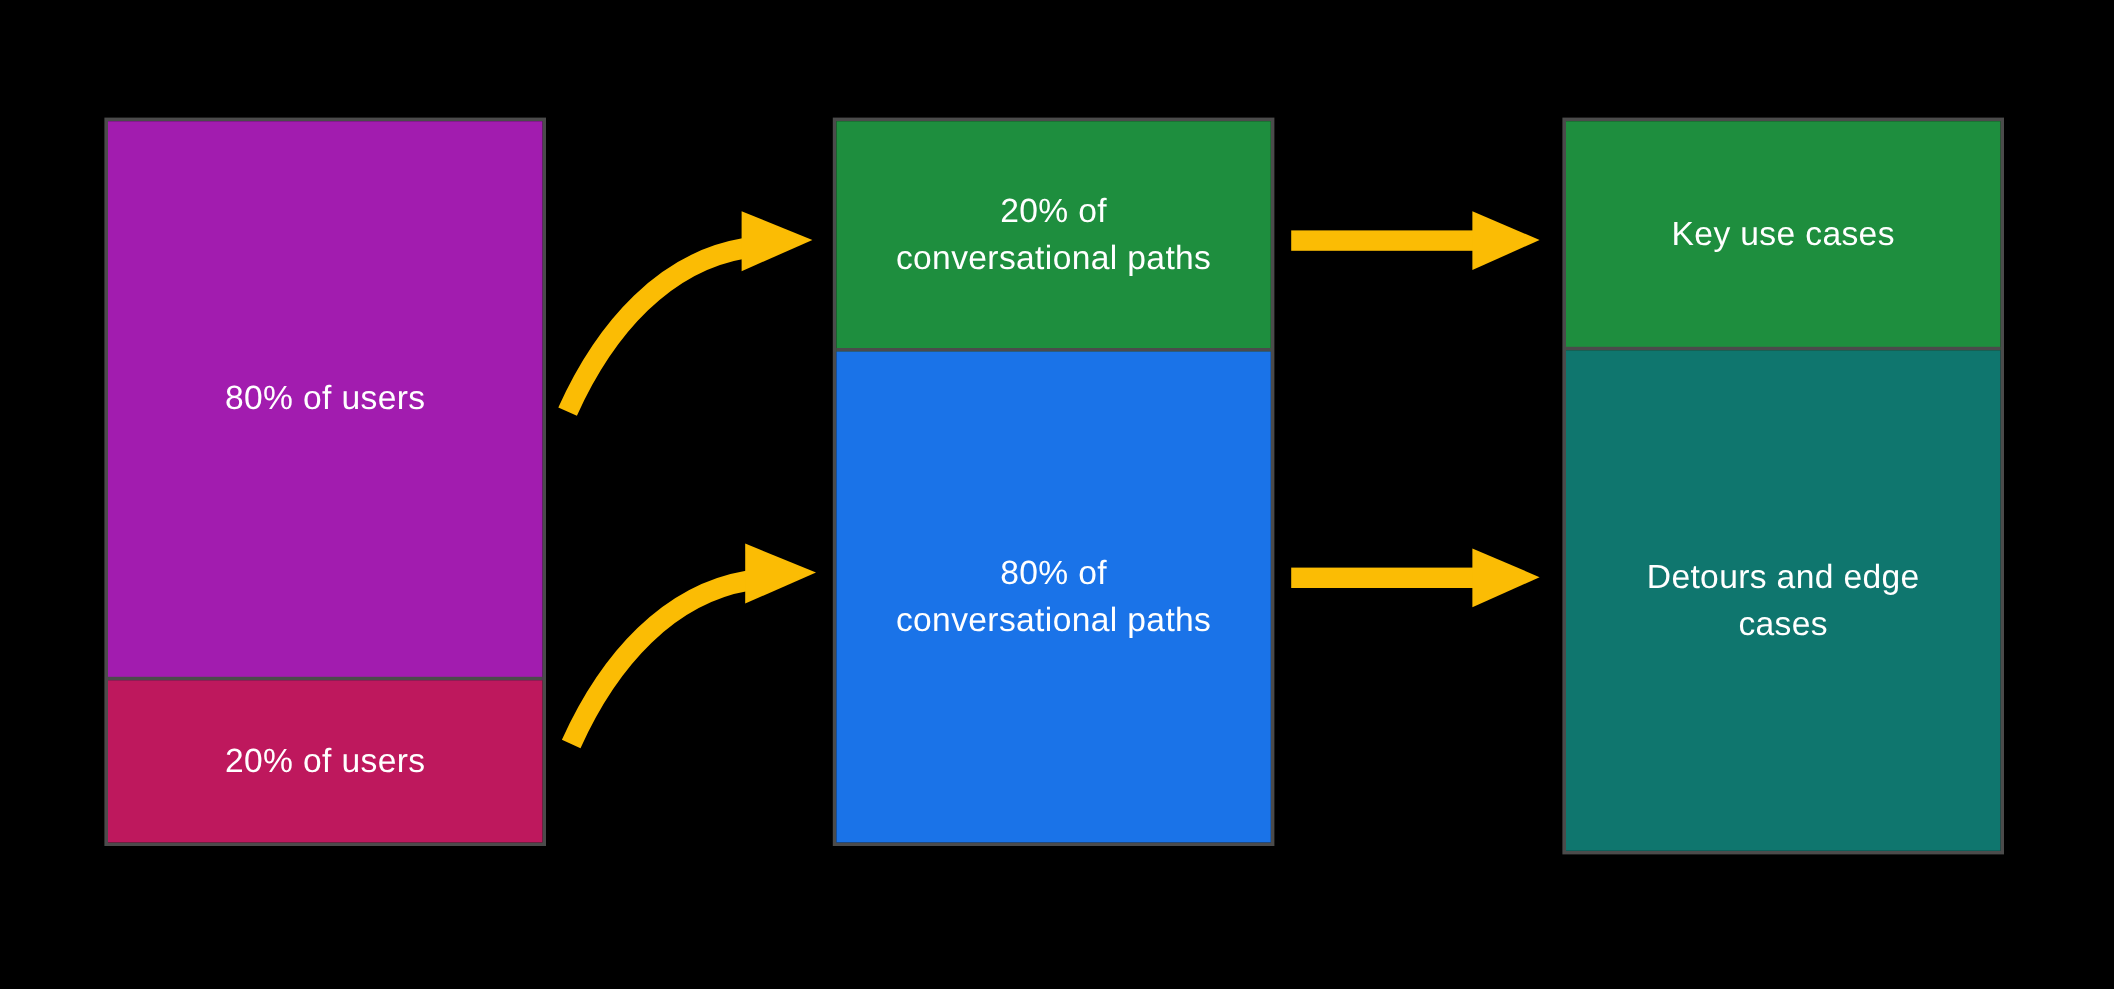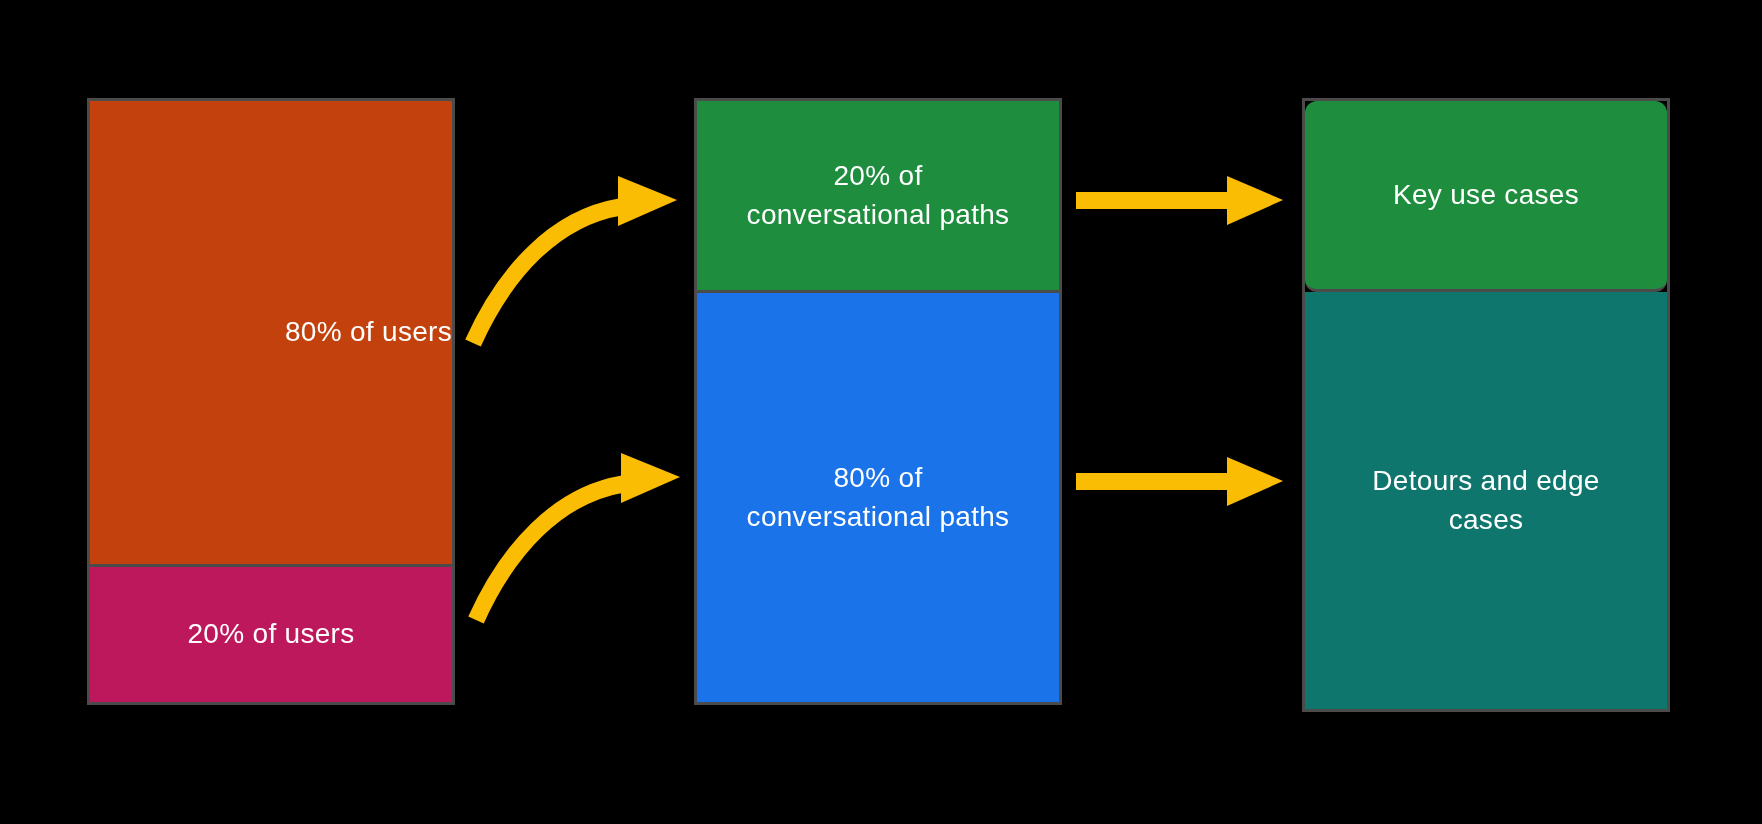--- a/index.html
+++ b/index.html
@@ -51,39 +51,39 @@
   }
   .arrow-fill{fill:#fbbc04;}
   .arrow-stroke{stroke:#fbbc04;fill:none;}
 </style>
 </head>
 <body>
 
 <div class="canvas" style="background: rgb(0, 0, 0);">
 
   <div class="col" id="col-users">
-    <div class="seg seg-top seg-green" style="background: #c2410c; justify-content: flex-end;">
+    <div class="seg seg-top seg-green" style="background: #a21caf;">
       <div class="seg-label">80% of users</div>
     </div>
     <div class="seg seg-bottom seg-blue" style="background: #be185d;">
       <div class="seg-label">20% of users</div>
     </div>
   </div>
 
   <div class="col" id="col-paths">
     <div class="seg seg-top seg-green" style="background: rgb(30, 142, 62);">
       <div class="seg-label">20% of conversational paths</div>
     </div>
     <div class="seg seg-bottom seg-blue" style="background: rgb(26, 115, 232);">
       <div class="seg-label">80% of conversational paths</div>
     </div>
   </div>
 
   <div class="col" id="col-outcomes">
-    <div class="seg seg-top seg-green" style="background: rgb(30, 142, 62); border-radius: 12px;">
+    <div class="seg seg-top seg-green" style="background: rgb(30, 142, 62);">
       <div class="seg-label">Key use cases</div>
     </div>
     <div class="seg seg-bottom seg-blue" style="background: #0f766e;">
       <div class="seg-label narrow">Detours and edge cases</div>
     </div>
   </div>
 
   <svg class="arrows" width="1762" height="824" viewBox="0 0 1762 824">
 
     <g>

